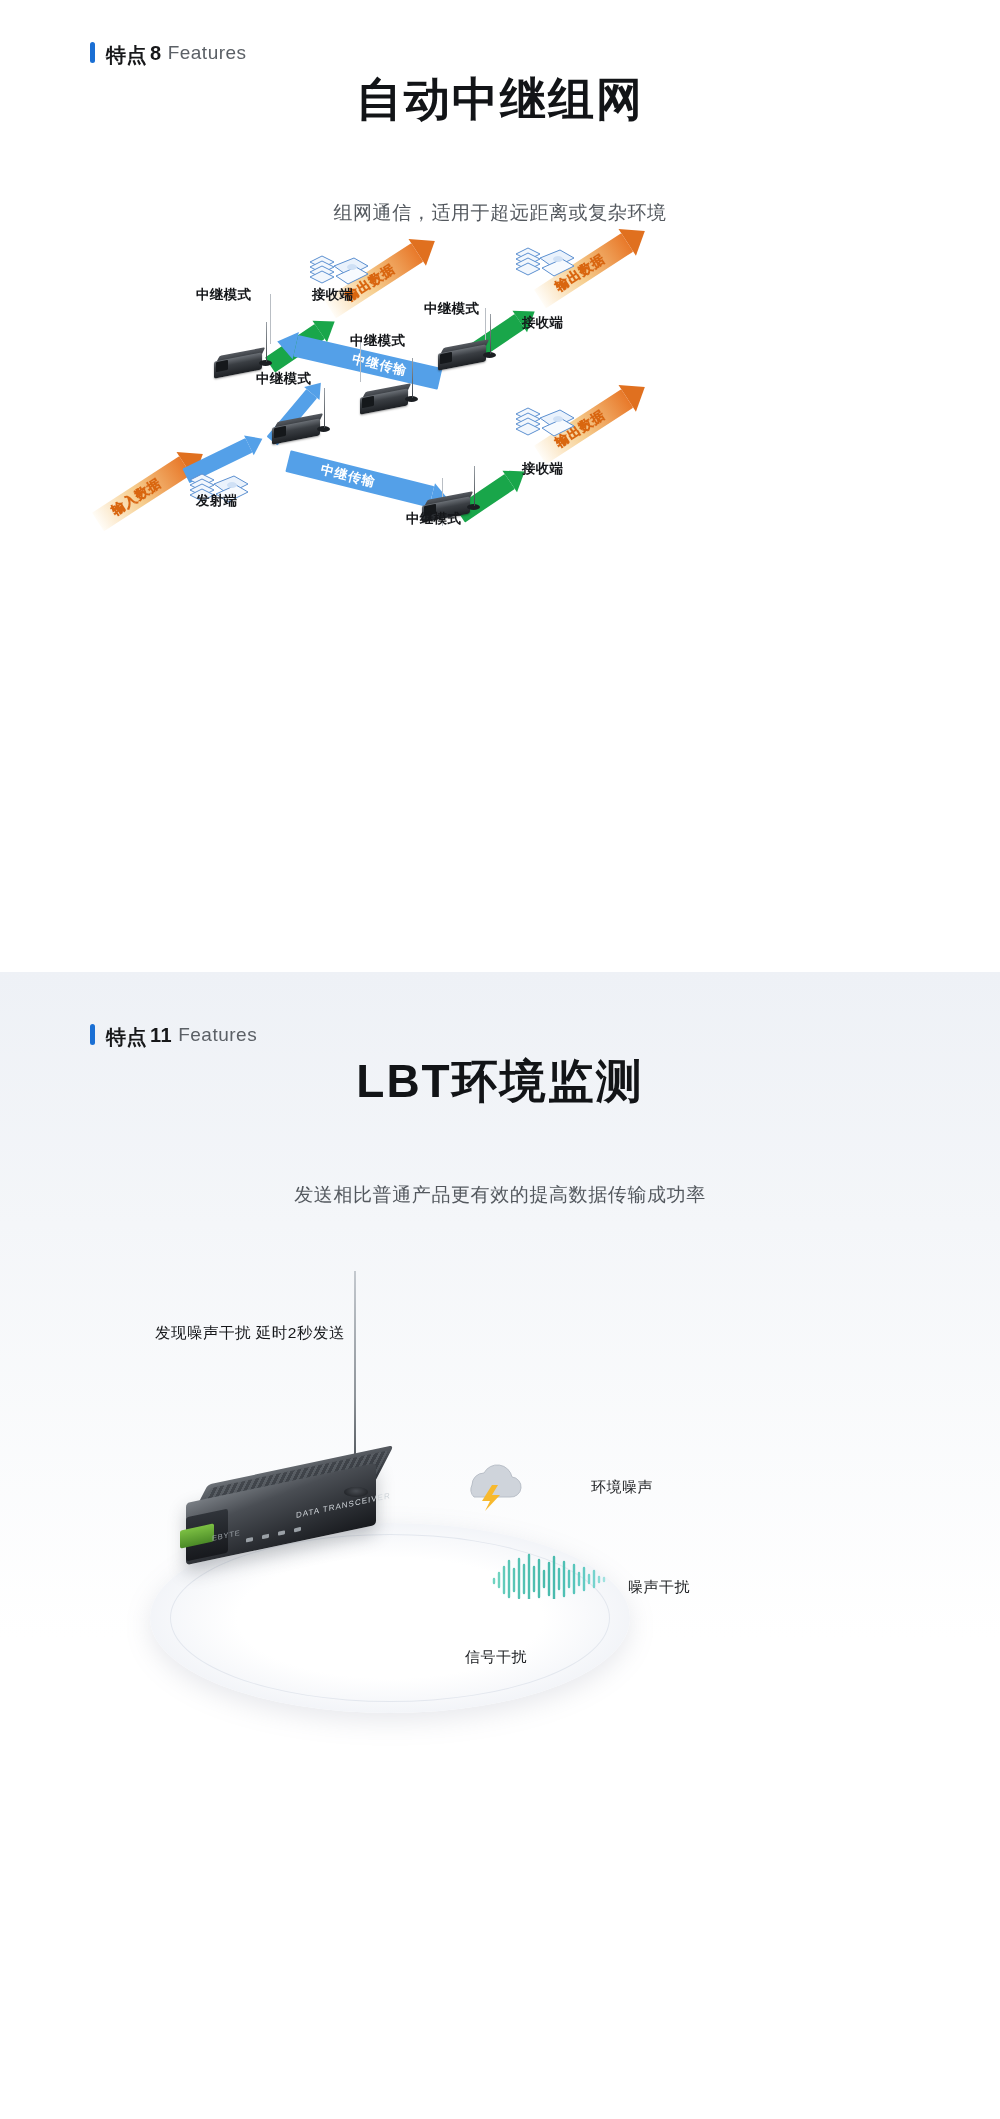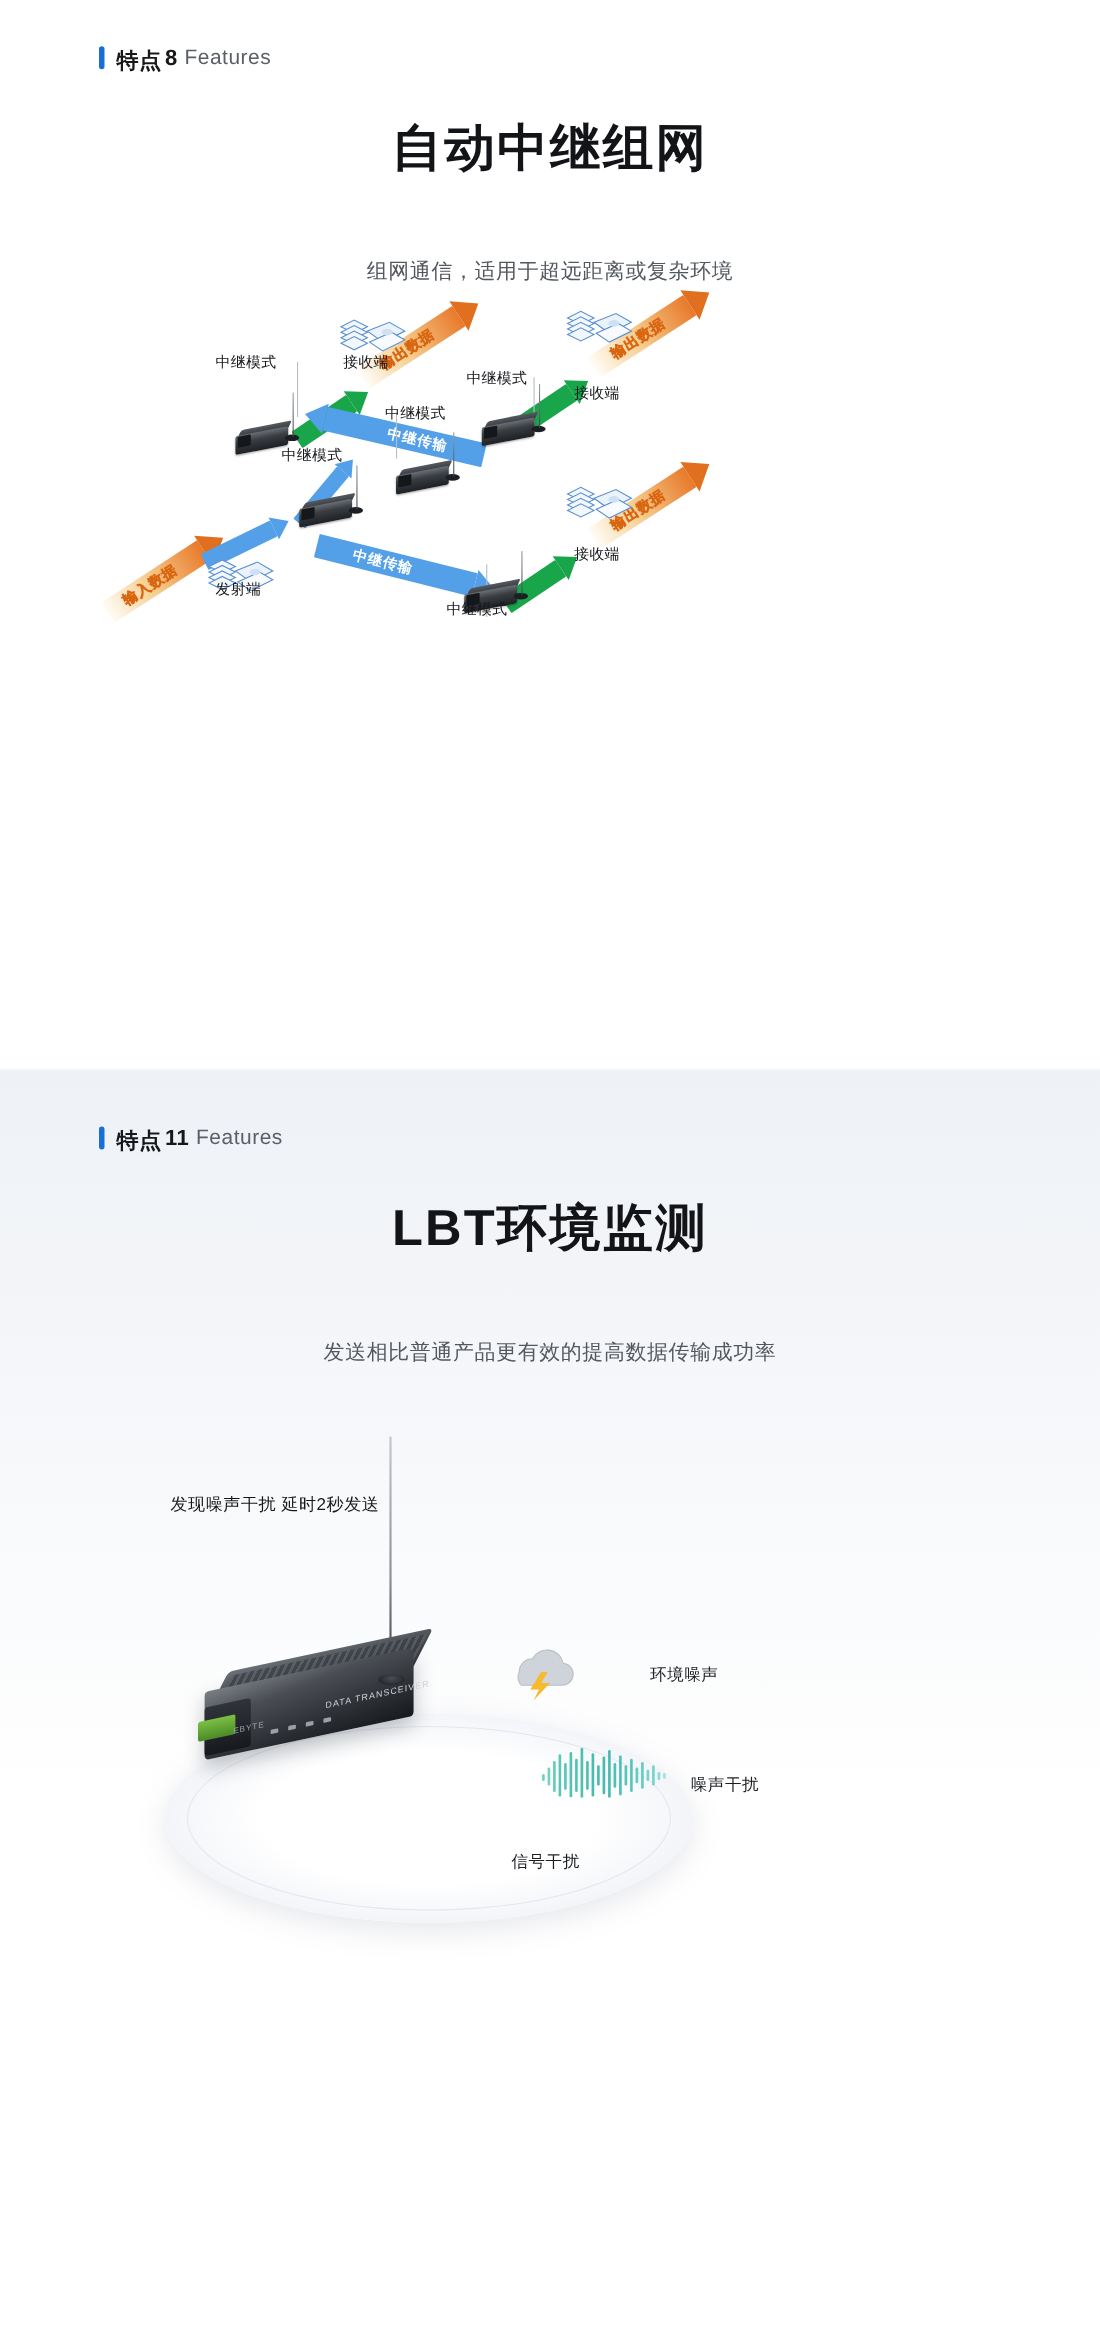--- a/index.html
+++ b/index.html
@@ -29,37 +29,36 @@
   .eyebrow .cn { color: #17181a; font-weight: 700; font-size: 20px; }
   .eyebrow .num { color: #17181a; font-weight: 700; font-size: 20px; margin: 0 6px 0 3px; }
   .eyebrow .en { color: #5b6066; font-weight: 400; font-size: 19px; }
 
   .big-title {
     text-align: center;
     font-size: 46px;
     font-weight: 700;
     color: #121417;
     letter-spacing: 2px;
-    margin-top: 35px;
   }
   .desc {
     text-align: center;
     font-size: 19px;
     line-height: 37px;
     color: #53585e;
     letter-spacing: .6px;
     margin: 26px auto 0;
     width: 640px;
   }
 
   
   .diagram1 { position: relative; width: 1000px; height: 420px; margin-top: 25px; }
   .d1 { position: absolute; }
 
-  .lbl { position: absolute; font-size: 13.5px; color: #15171a; white-space: nowrap; letter-spacing: .3px; }
+  .lbl { position: absolute; font-size: 13.5px; color: #15171a; white-space: nowrap; letter-spacing: .3px; font-weight: bold; }
 
   
   .radio { position: absolute; width: 58px; height: 34px; }
   .radio .body {
     position: absolute; left: 0; top: 9px; width: 48px; height: 17px;
     background: linear-gradient(180deg,#6a6f75 0%,#3a3e43 38%,#1d2024 100%);
     transform: skewY(-11deg);
     border-radius: 2px;
     box-shadow: 0 1px 2px rgba(0,0,0,.35);
   }

